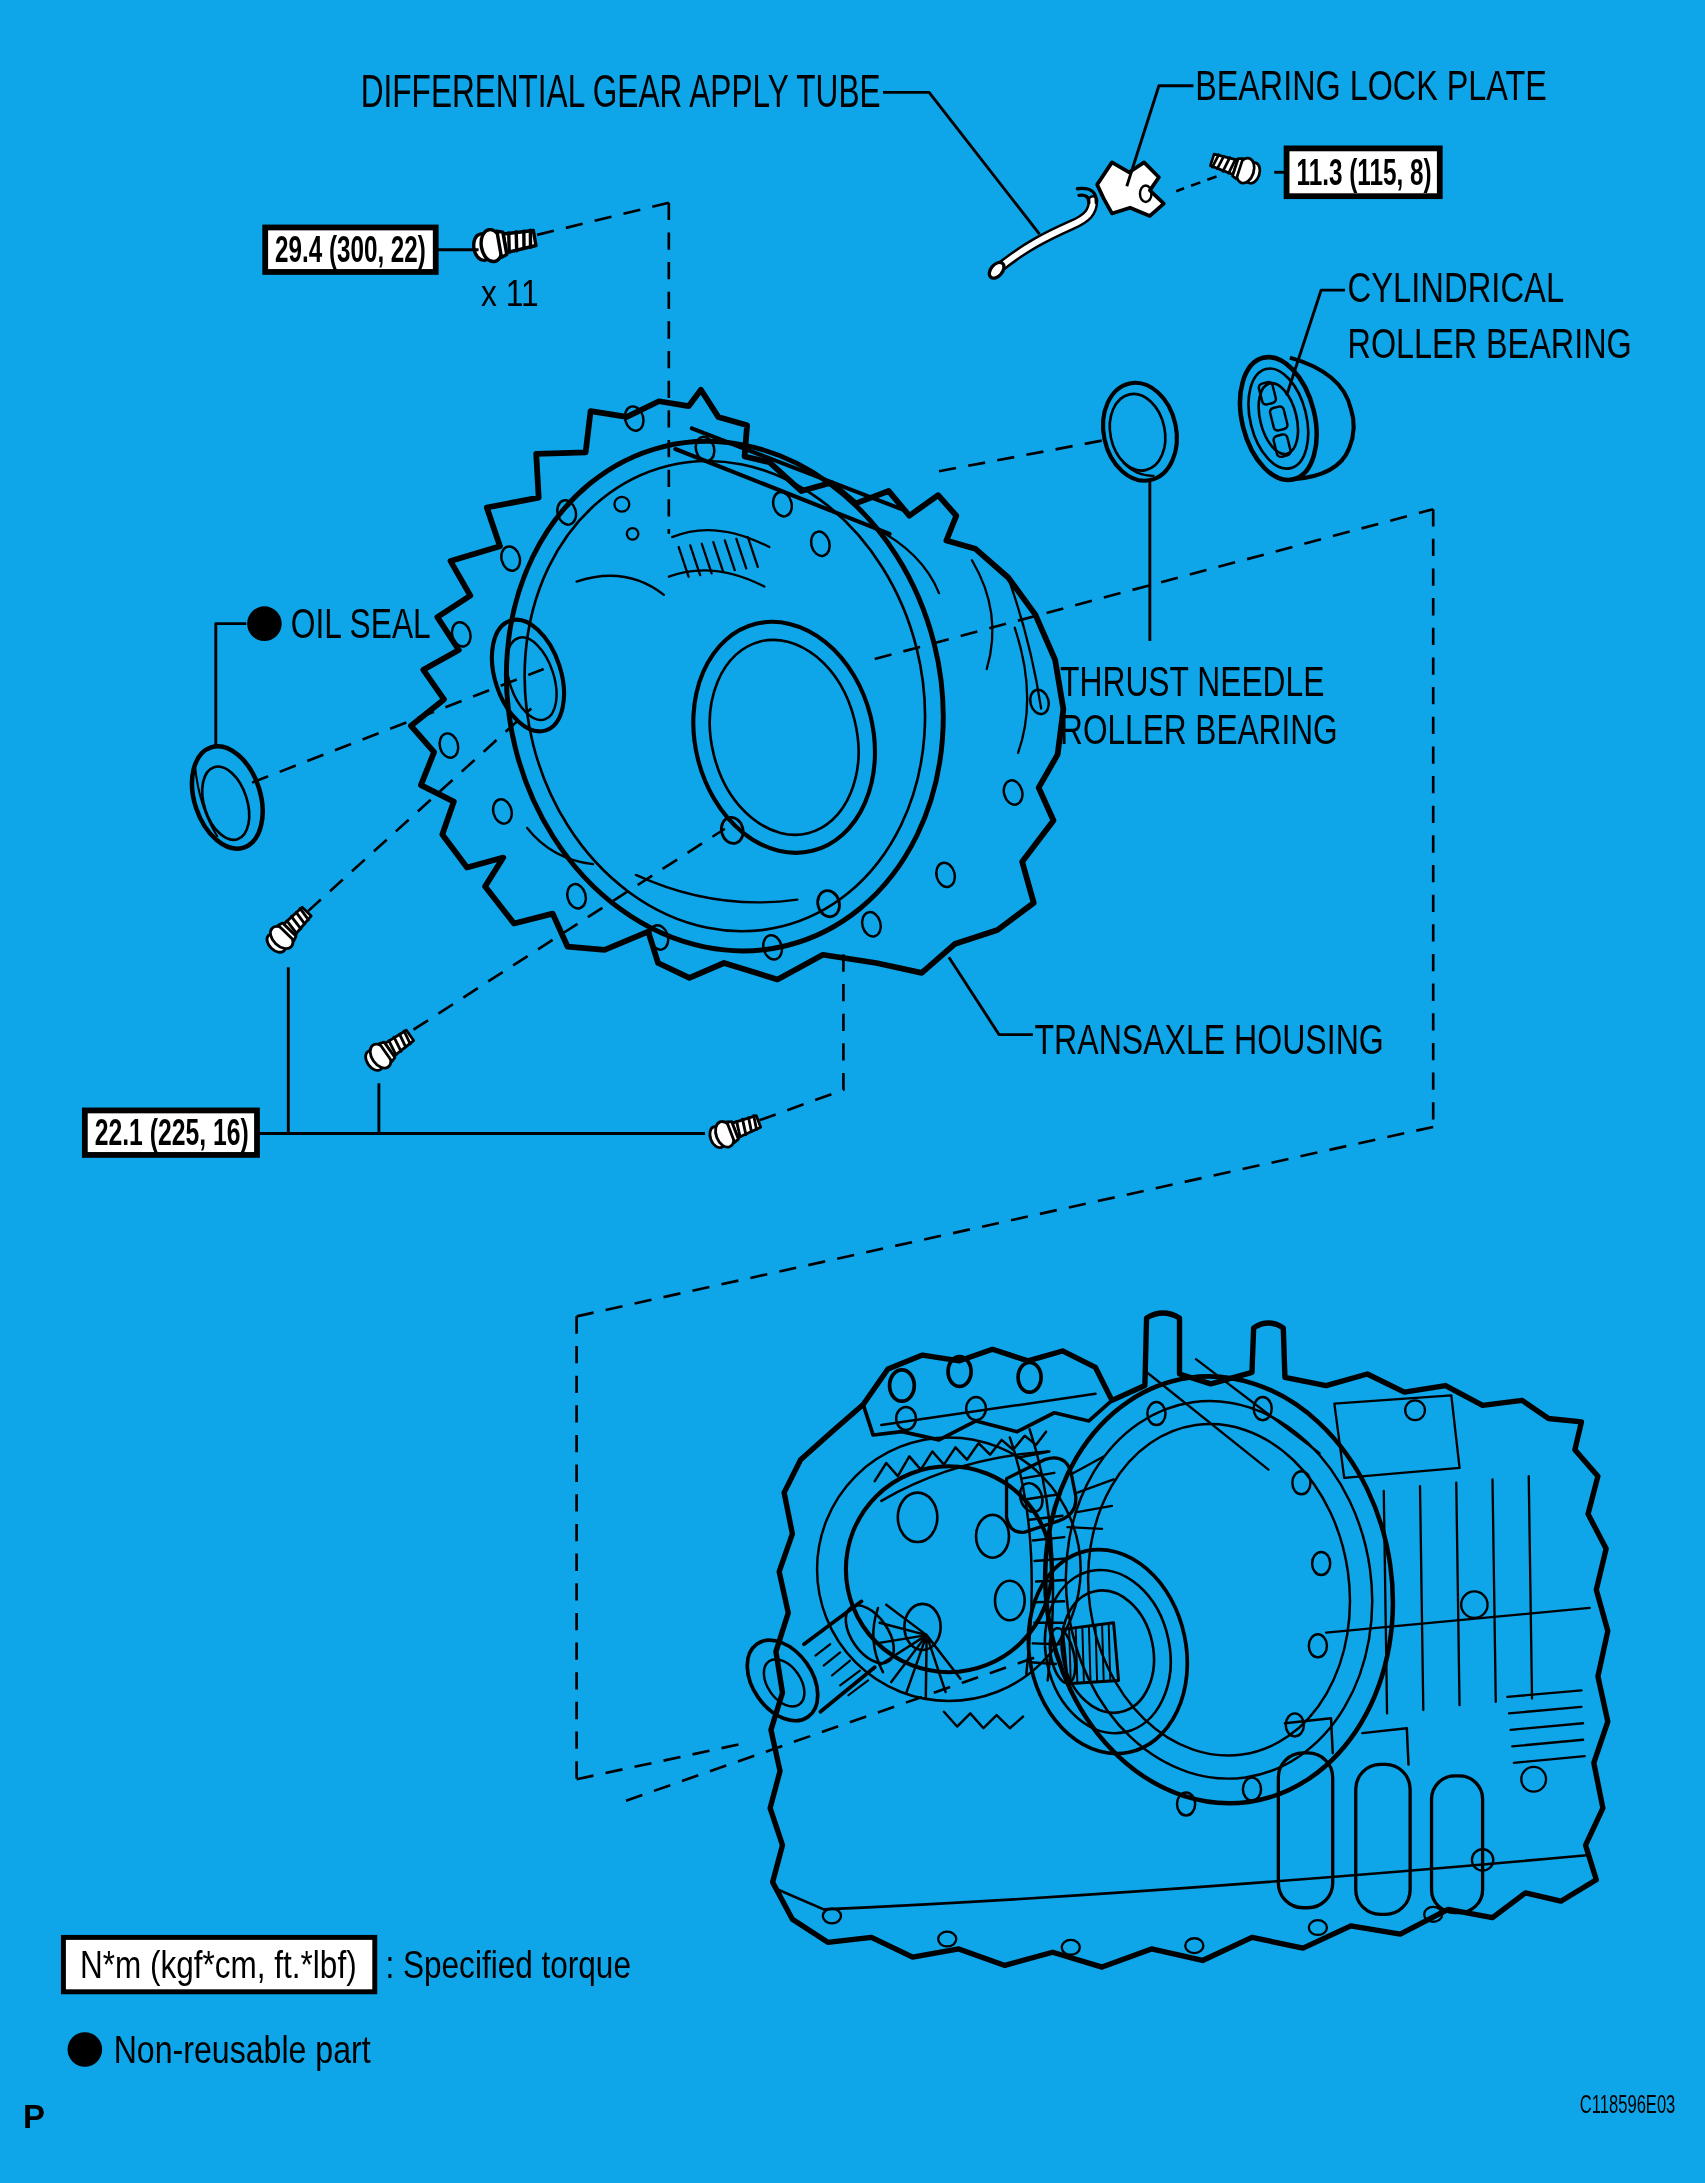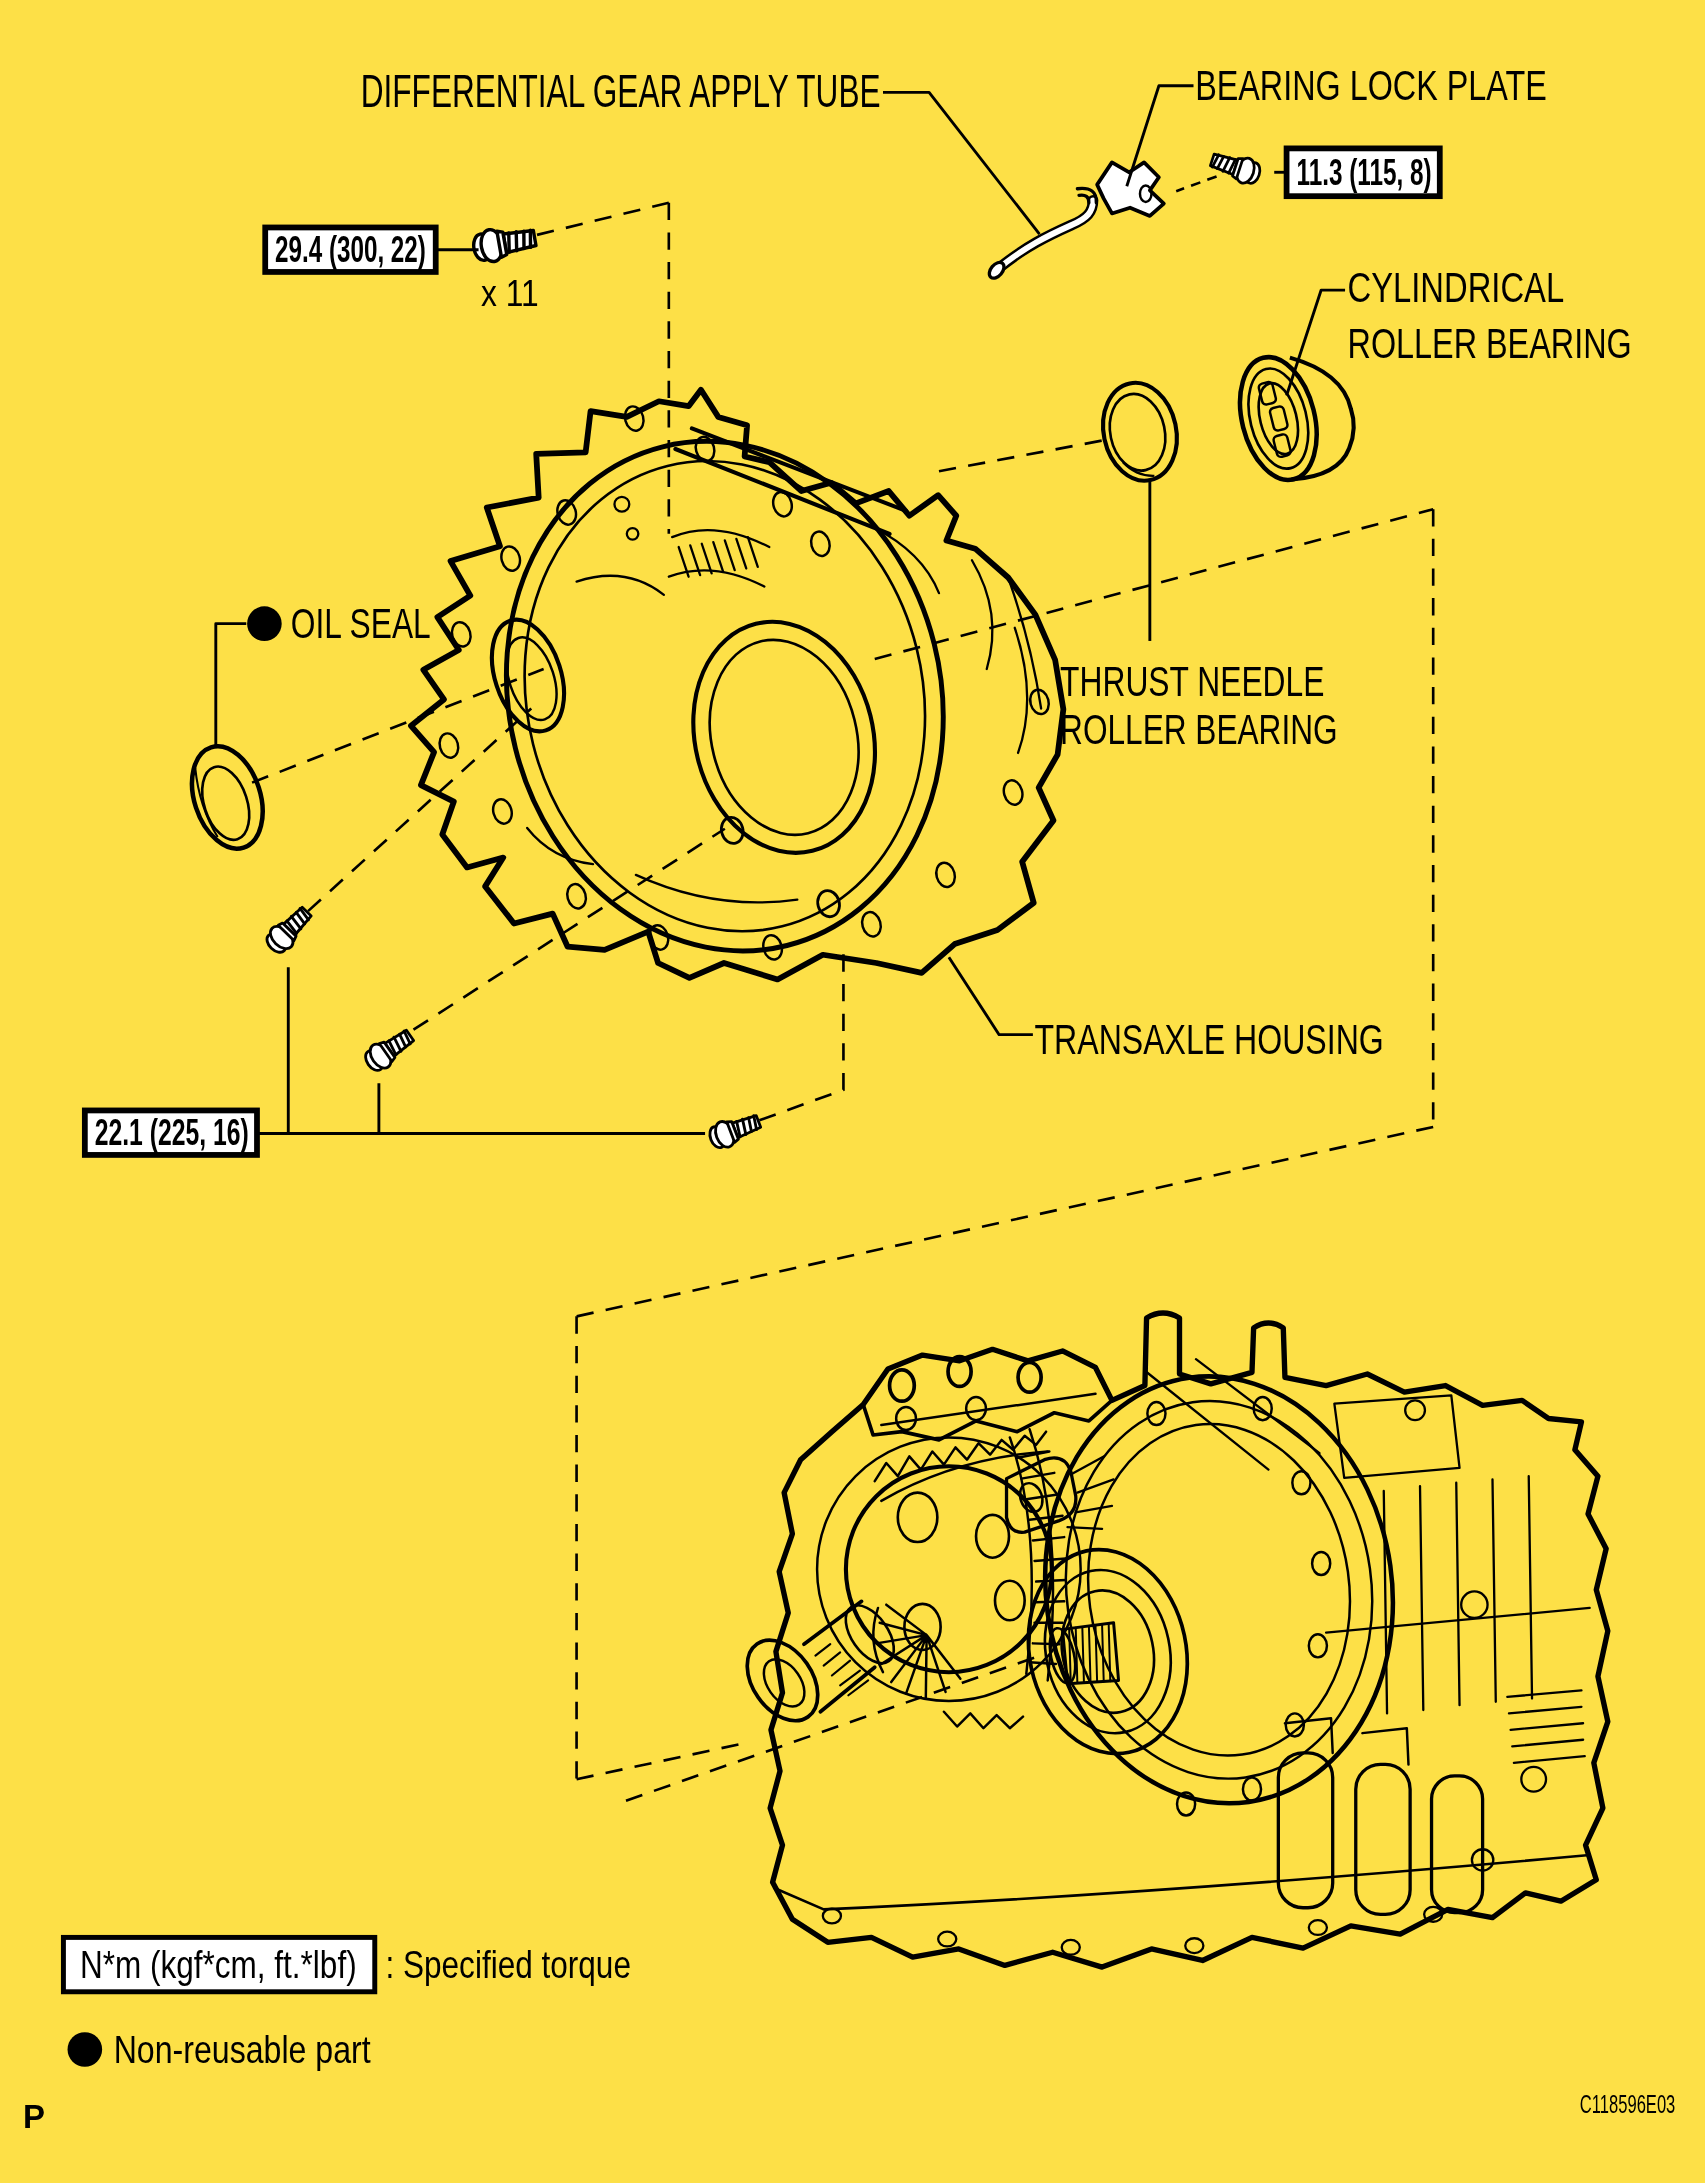--- a/index.html
+++ b/index.html
@@ -1,16 +1,16 @@
 <!DOCTYPE html>
 <html style="font-size:13px"><head>
 <meta charset="utf-8">
 <style>
   html,body{margin:0;padding:0;background:#e8e8e8;}
-  #page{position:relative;width:1705px;height:2183px;background:#fde047;overflow:hidden;}
+  #page{position:relative;width:1705px;height:2183px;background:#0ea5e9;overflow:hidden;}
   svg{position:absolute;left:0;top:0;}
   text{font-family:"Liberation Sans","DejaVu Sans",sans-serif;fill:#000;}
   .lbl{font-size:52px;letter-spacing:0px;}
   .lbl-big{font-size:57px;}
   .torque{font-size:44px;font-weight:bold;}
   .count{font-size:44px;}
   .legend{font-size:46px;}
   .pmark{font-size:40px;font-weight:bold;}
   .figcode{font-size:31px;}
   path,ellipse,circle,rect,line{vector-effect:none;}

